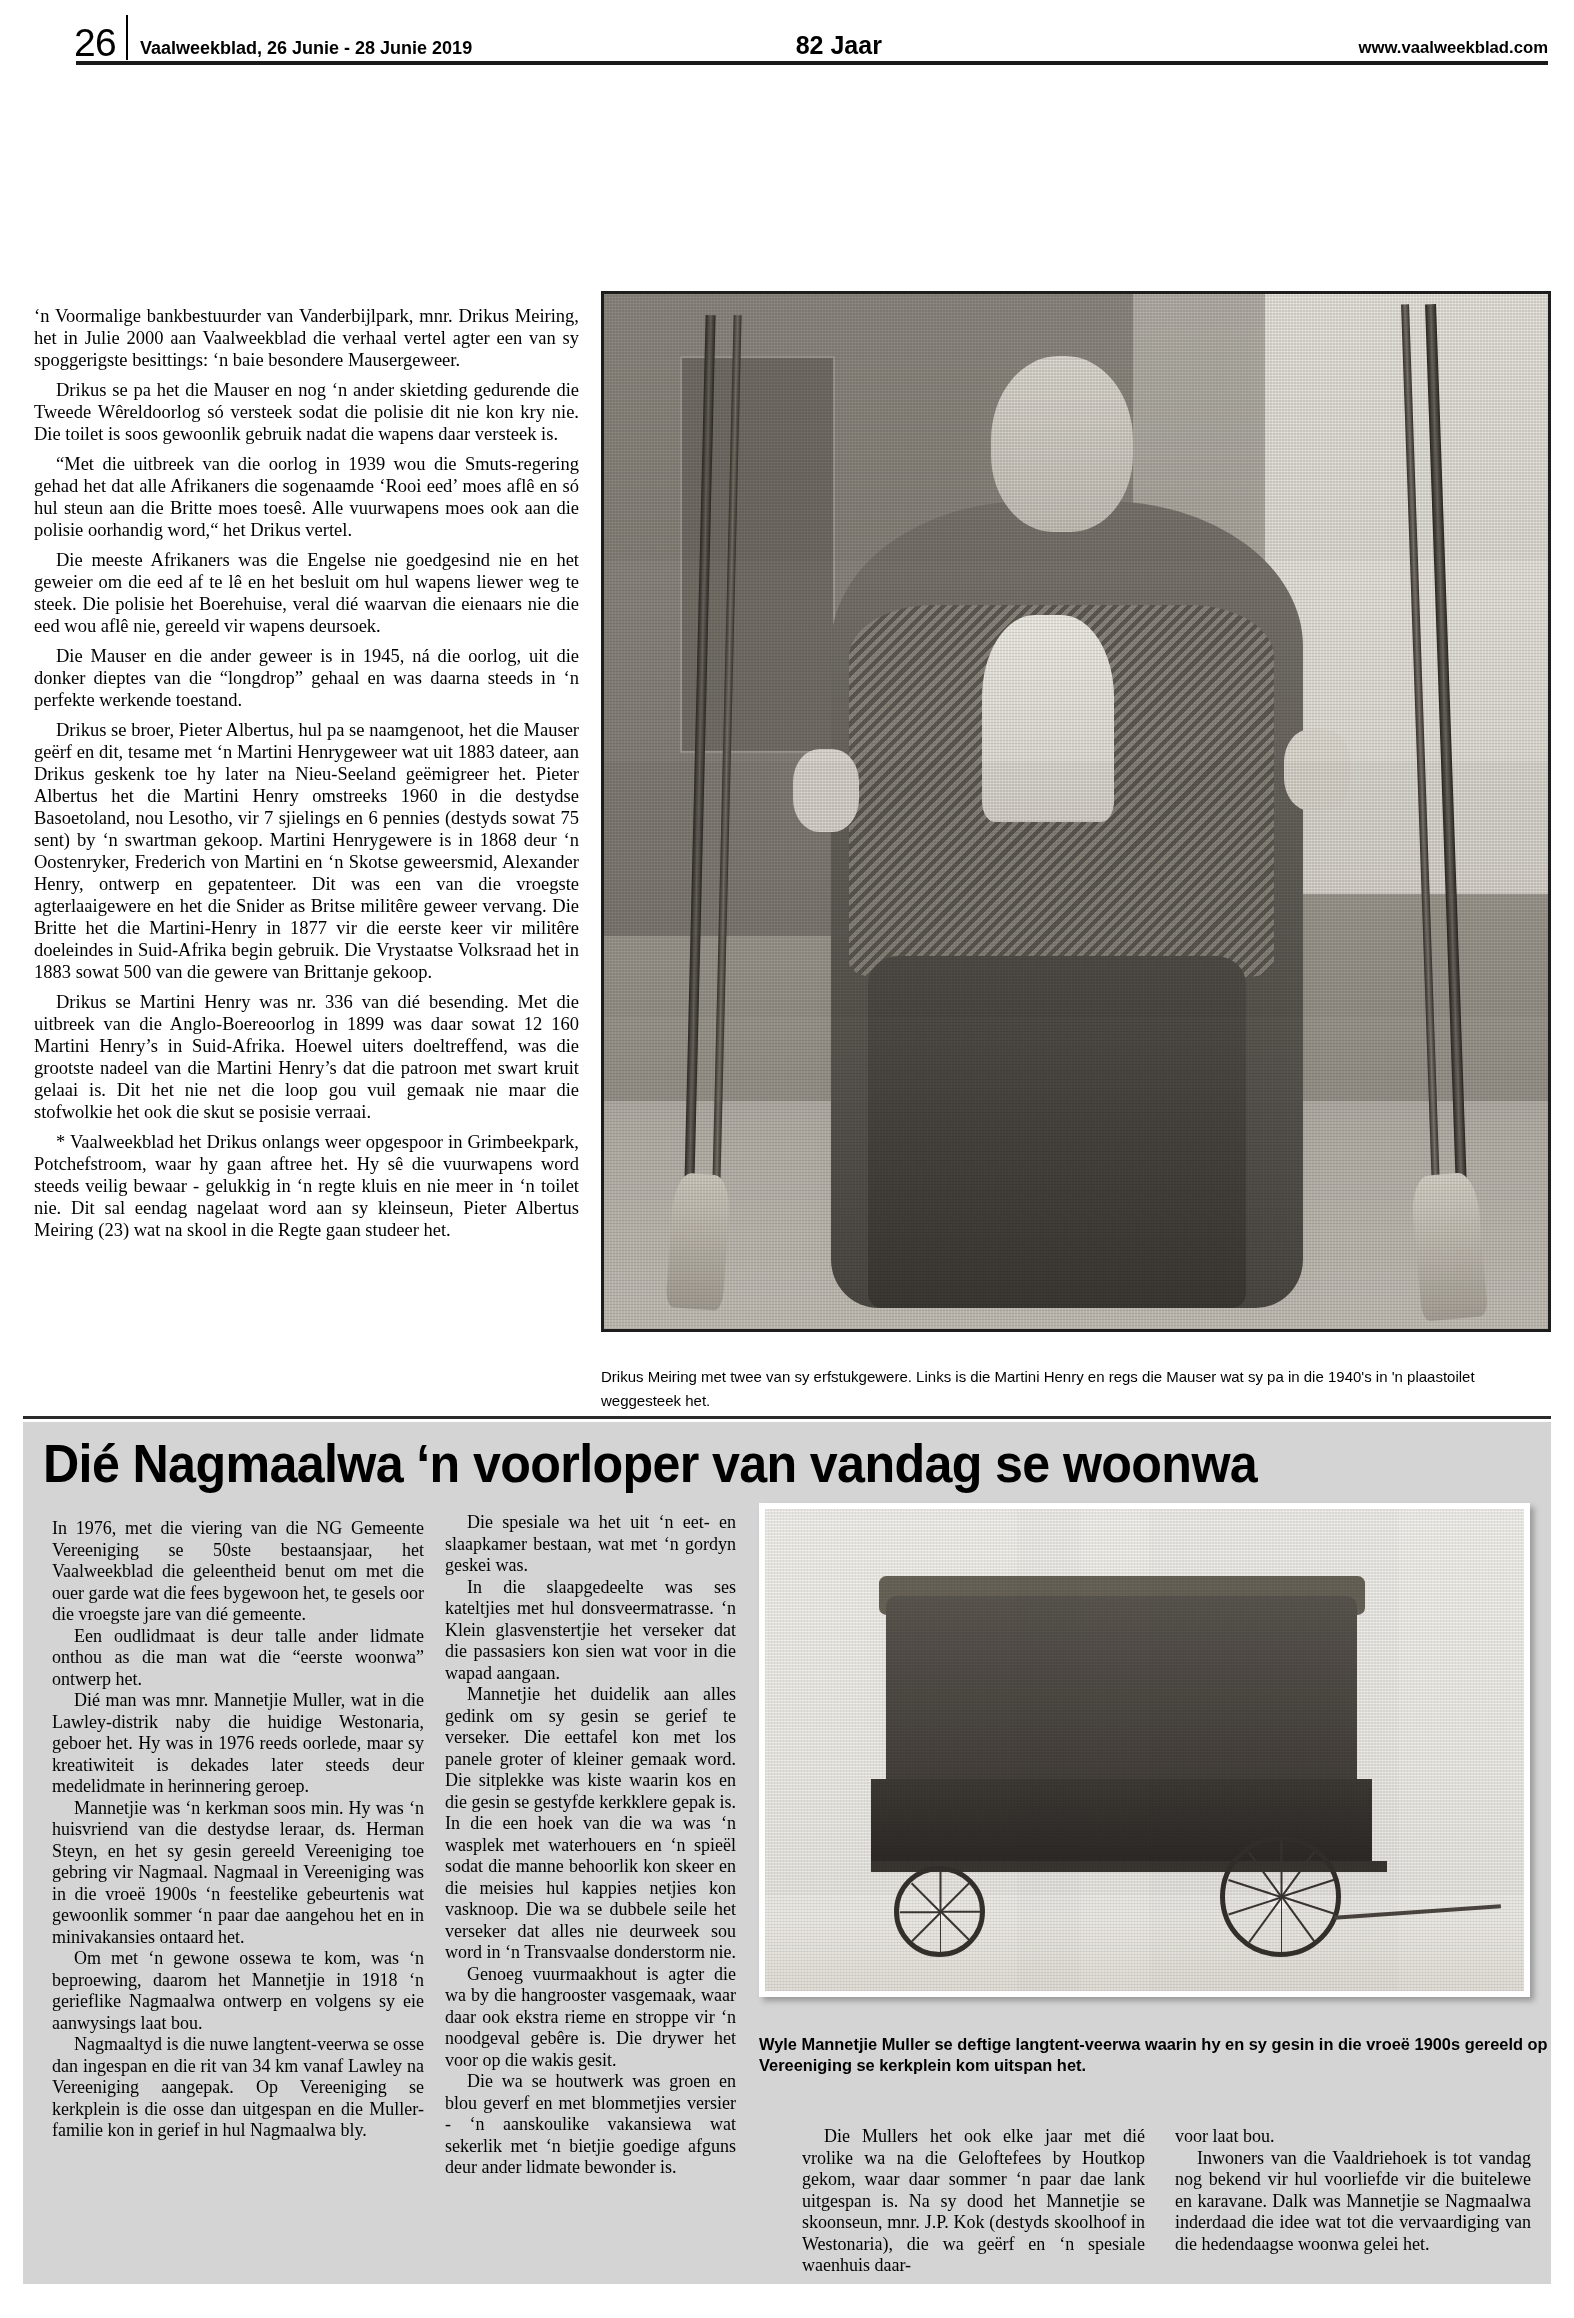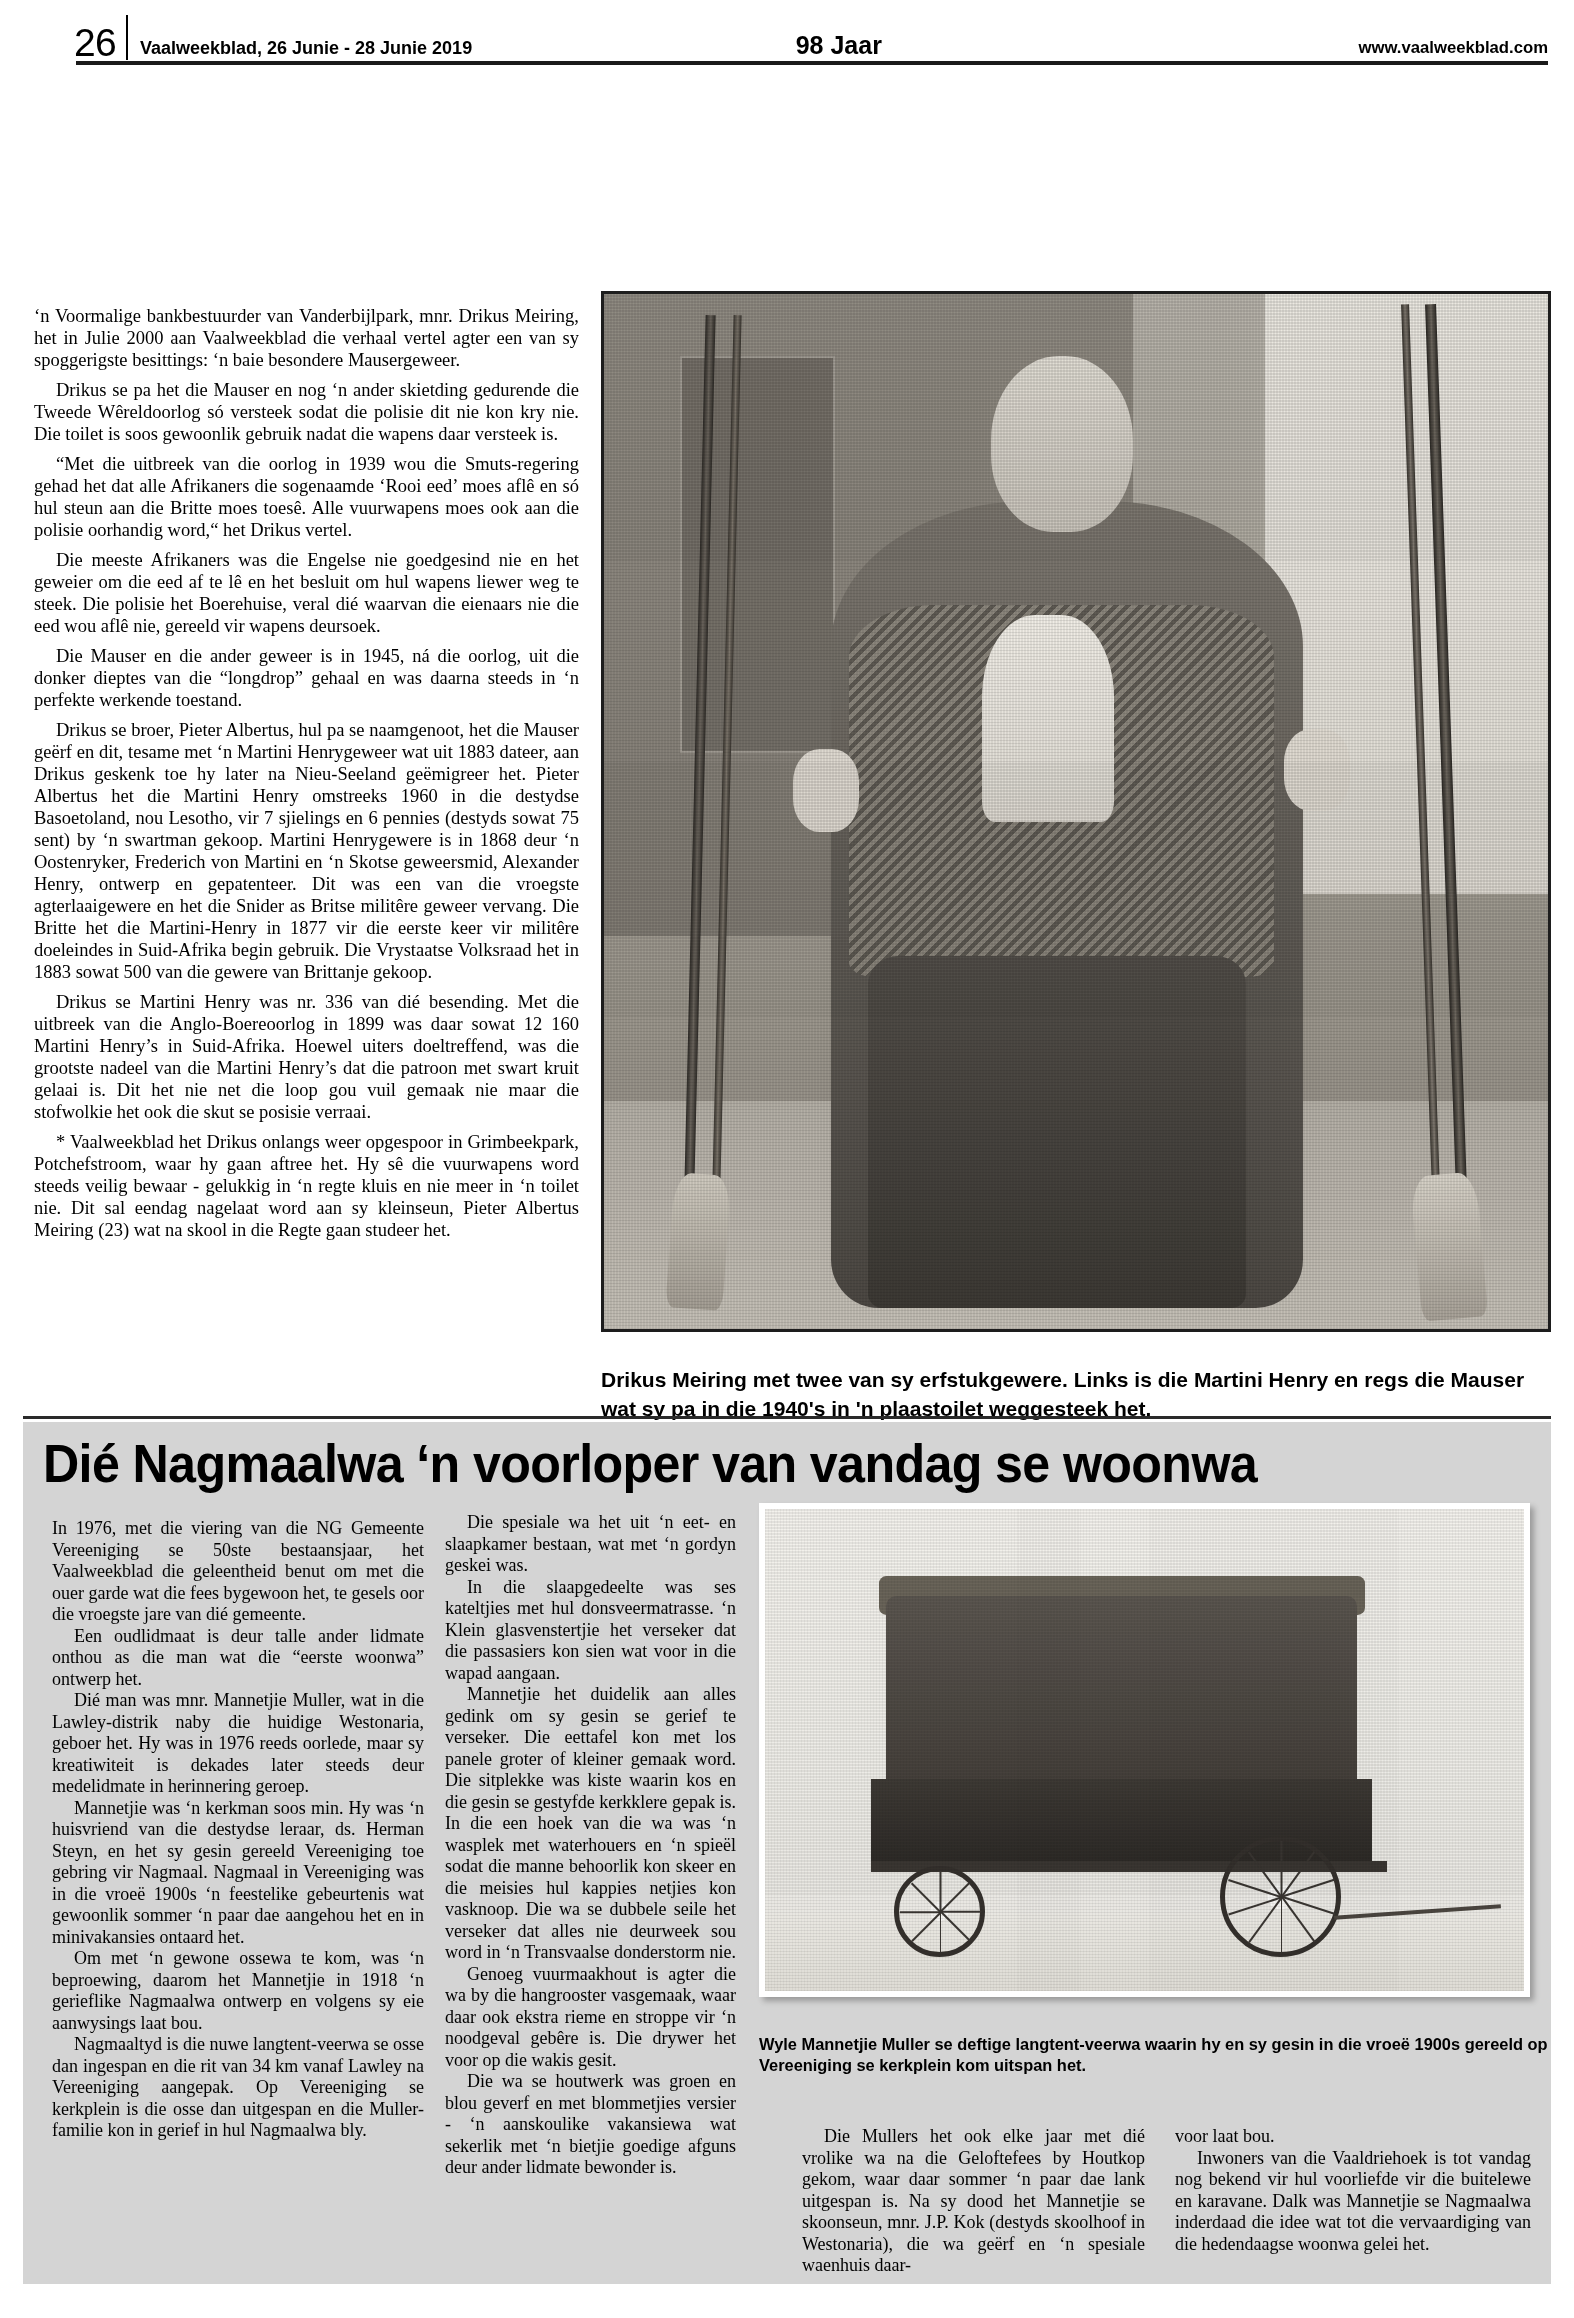--- a/index.html
+++ b/index.html
@@ -128,23 +128,23 @@
     overflow: hidden;
   }
   .a1-photo .scene { position: absolute; inset: 0; }
 
   .a1-caption {
     position: absolute;
     left: 601px;
     top: 1365px;
     width: 950px;
     font-family: "Liberation Sans", "DejaVu Sans", sans-serif;
-    font-weight: 700;
-    font-size: 21px;
-    line-height: 29px;
+    font-weight: 400;
+    font-size: 15px;
+    line-height: 24px;
   }
 
   
   .divider {
     position: absolute;
     left: 23px;
     top: 1416px;
     width: 1528px;
     height: 2.9px;
     background: #2a2a2a;
@@ -365,21 +365,21 @@
 </style>
 </head>
 <body>
 
 <div id="page">
 
   <div class="masthead">
     <div class="folio">26</div>
     <div class="masthead-rule-v"></div>
     <div class="masthead-date">Vaalweekblad, 26 Junie - 28 Junie 2019</div>
-    <div class="masthead-center">98 Jaar</div>
+    <div class="masthead-center">82 Jaar</div>
     <div class="masthead-url">www.vaalweekblad.com</div>
   </div>
   <div class="masthead-rule"></div>
 
 
   <div class="a1-col">
     <p class="first">‘n Voormalige bankbestuurder van Vanderbijlpark, mnr. Drikus Meiring, het in Julie 2000 aan Vaalweekblad die verhaal vertel agter een van sy spoggerigste besittings: ‘n baie besondere Mausergeweer.</p>
     <p>Drikus se pa het die Mauser en nog ‘n ander skietding gedurende die Tweede Wêreldoorlog só versteek sodat die polisie dit nie kon kry nie. Die toilet is soos gewoonlik gebruik nadat die wapens daar versteek is.</p>
     <p>“Met die uitbreek van die oorlog in 1939 wou die Smuts-regering gehad het dat alle Afrikaners die sogenaamde ‘Rooi eed’ moes aflê en só hul steun aan die Britte moes toesê. Alle vuurwapens moes ook aan die polisie oorhandig word,“ het Drikus vertel.</p>
     <p>Die meeste Afrikaners was die Engelse nie goedgesind nie en het geweier om die eed af te lê en het besluit om hul wapens liewer weg te steek. Die polisie het Boerehuise, veral dié waarvan die eienaars nie die eed wou aflê nie, gereeld vir wapens deursoek.</p>

